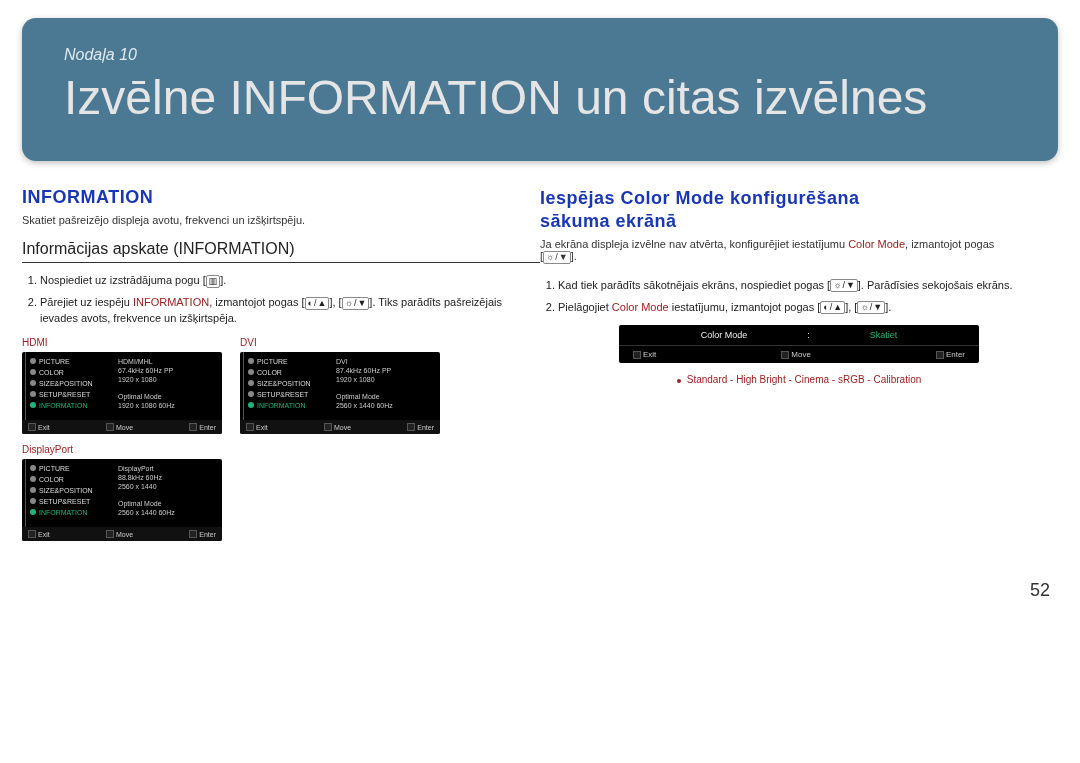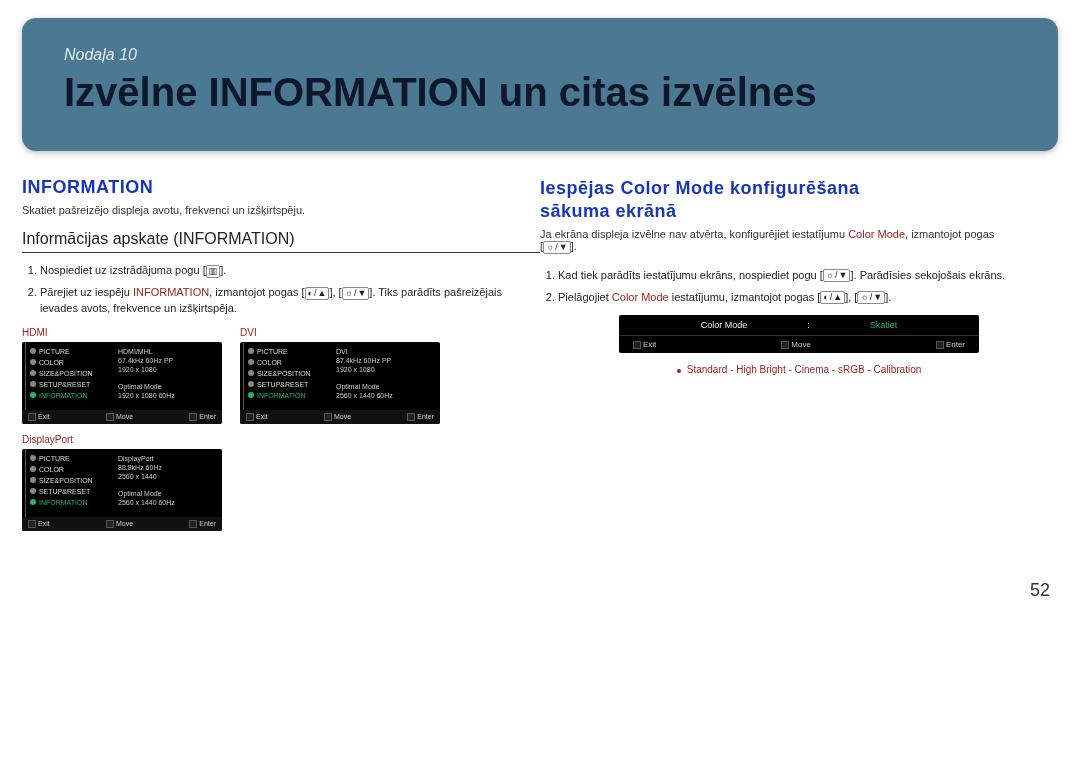--- a/index.html
+++ b/index.html
@@ -1,19 +1,19 @@
 <!DOCTYPE html>
 <html><head>
 <meta charset="utf-8">
 <style>
   html,body{margin:0;padding:0;background:#fff;font-family:Arial,Helvetica,sans-serif;font-size:12px;color:#222}
   .page{width:1080px;height:611px;box-sizing:border-box;position:relative;padding:18px 22px 12px 22px}
   .hero{background:#4b7994;border-radius:14px;box-shadow:0 2px 6px rgba(0,0,0,.25);padding:28px 42px 36px 42px;color:#fff}
   .chapter{font-style:italic;font-size:16px;color:#dfeaf1;margin-bottom:6px}
-  .title{font-size:40px;font-weight:bold;color:#0f172a}
+  .title{font-size:48px;font-weight:normal;color:#e5e5e5}
   .columns{display:flex;margin-top:26px}
   .col{flex:1;min-width:0}
   .h2{font-size:18px;font-weight:bold;letter-spacing:.5px;margin-bottom:6px}
   .h2.blue{color:#1837b8}
   .intro{font-size:11px;color:#333;margin:6px 0 14px 0}
   .h3{font-size:16px;font-weight:normal;border-bottom:1px solid #333;padding-bottom:4px;margin:10px 0 10px 0}
   ol{margin:4px 0 10px 18px;padding:0;font-size:11px;line-height:1.45}
   ol li{margin-bottom:6px}
   .hl{color:#a02020}
   .icon-box{display:inline-flex;align-items:center;padding:0 2px;border:1px solid #888;border-radius:2px;font-size:9px;line-height:11px;vertical-align:middle}
@@ -29,21 +29,21 @@
   .dot{width:6px;height:6px;border-radius:50%;background:#888;flex:0 0 auto}
   .dot.sel{background:#1fb57a}
   .navlabel{white-space:nowrap}
   .navlabel.sel{color:#1fb57a}
   .rail{width:1px;background:#555;margin-left:3px}
   .osd-nav-wrap{display:flex}
   .osd-info{flex:1;font-size:7px;color:#ccc;padding:6px 6px}
   .osd-info .line{margin-bottom:2px}
   .osd-info .sp{height:8px}
   .osd-footer{display:flex;justify-content:space-between;align-items:center;background:#111;padding:3px 6px;font-size:7px;color:#ccc}
-  .foot-item{display:flex;align-items:center;gap:2px}
+  .foot-item{display:flex;align-items:flex-end;gap:2px}
   .tiny-sq{width:6px;height:6px;background:#222;border:1px solid #555;display:inline-block}
   
   .mode-bar{background:#000;border-radius:2px;overflow:hidden;margin:8px auto 10px auto;width:360px}
   .mode-bar-top{display:flex;justify-content:center;gap:60px;padding:5px 10px;font-size:9px;color:#eee}
   .mode-val{color:#1fb57a}
   .mode-bar-bot{display:flex;justify-content:space-between;padding:4px 14px;font-size:8px;color:#ccc;border-top:1px solid #333}
   .options-line{text-align:center;color:#a02020;font-size:10px;margin-top:11px}
   .bullet-dot{display:inline-block;width:4px;height:4px;border-radius:50%;background:#a02020;margin-right:6px;vertical-align:middle}
   .pnum{position:absolute;bottom:10px;right:30px;font-size:18px;color:#333}
   .gl{font-size:9px}
@@ -252,21 +252,21 @@
         <span>sākuma ekrānā</span>
       </div>
 
       <div class="intro">
         <span>Ja ekrāna displeja izvēlne nav atvērta, konfigurējiet iestatījumu </span><span class="hl">Color Mode</span><span>, izmantojot pogas</span><br>
         <span>[</span><span class="icon-pair"><span class="gl">☼</span>/<span class="gl">▼</span></span><span>].</span>
       </div>
 
       <ol>
         <li>
-          <span>Kad tiek parādīts iestatījumu ekrāns, nospiediet pogu [</span><span class="icon-pair"><span class="gl">☼</span>/<span class="gl">▼</span></span><span>]. Parādīsies sekojošais ekrāns.</span>
+          <span>Kad tiek parādīts sākotnējais ekrāns, nospiediet pogas [</span><span class="icon-pair"><span class="gl">☼</span>/<span class="gl">▼</span></span><span>]. Parādīsies sekojošais ekrāns.</span>
         </li>
         <li>
           <span>Pielāgojiet </span><span class="hl">Color Mode</span><span> iestatījumu, izmantojot pogas [</span><span class="icon-pair"><span class="gl">◐</span>/<span class="gl">▲</span></span><span>], [</span><span class="icon-pair"><span class="gl">☼</span>/<span class="gl">▼</span></span><span>].</span>
         </li>
       </ol>
 
       <div class="mode-bar">
         <div class="mode-bar-top">
           <span>Color Mode</span>
           <span>:</span>

